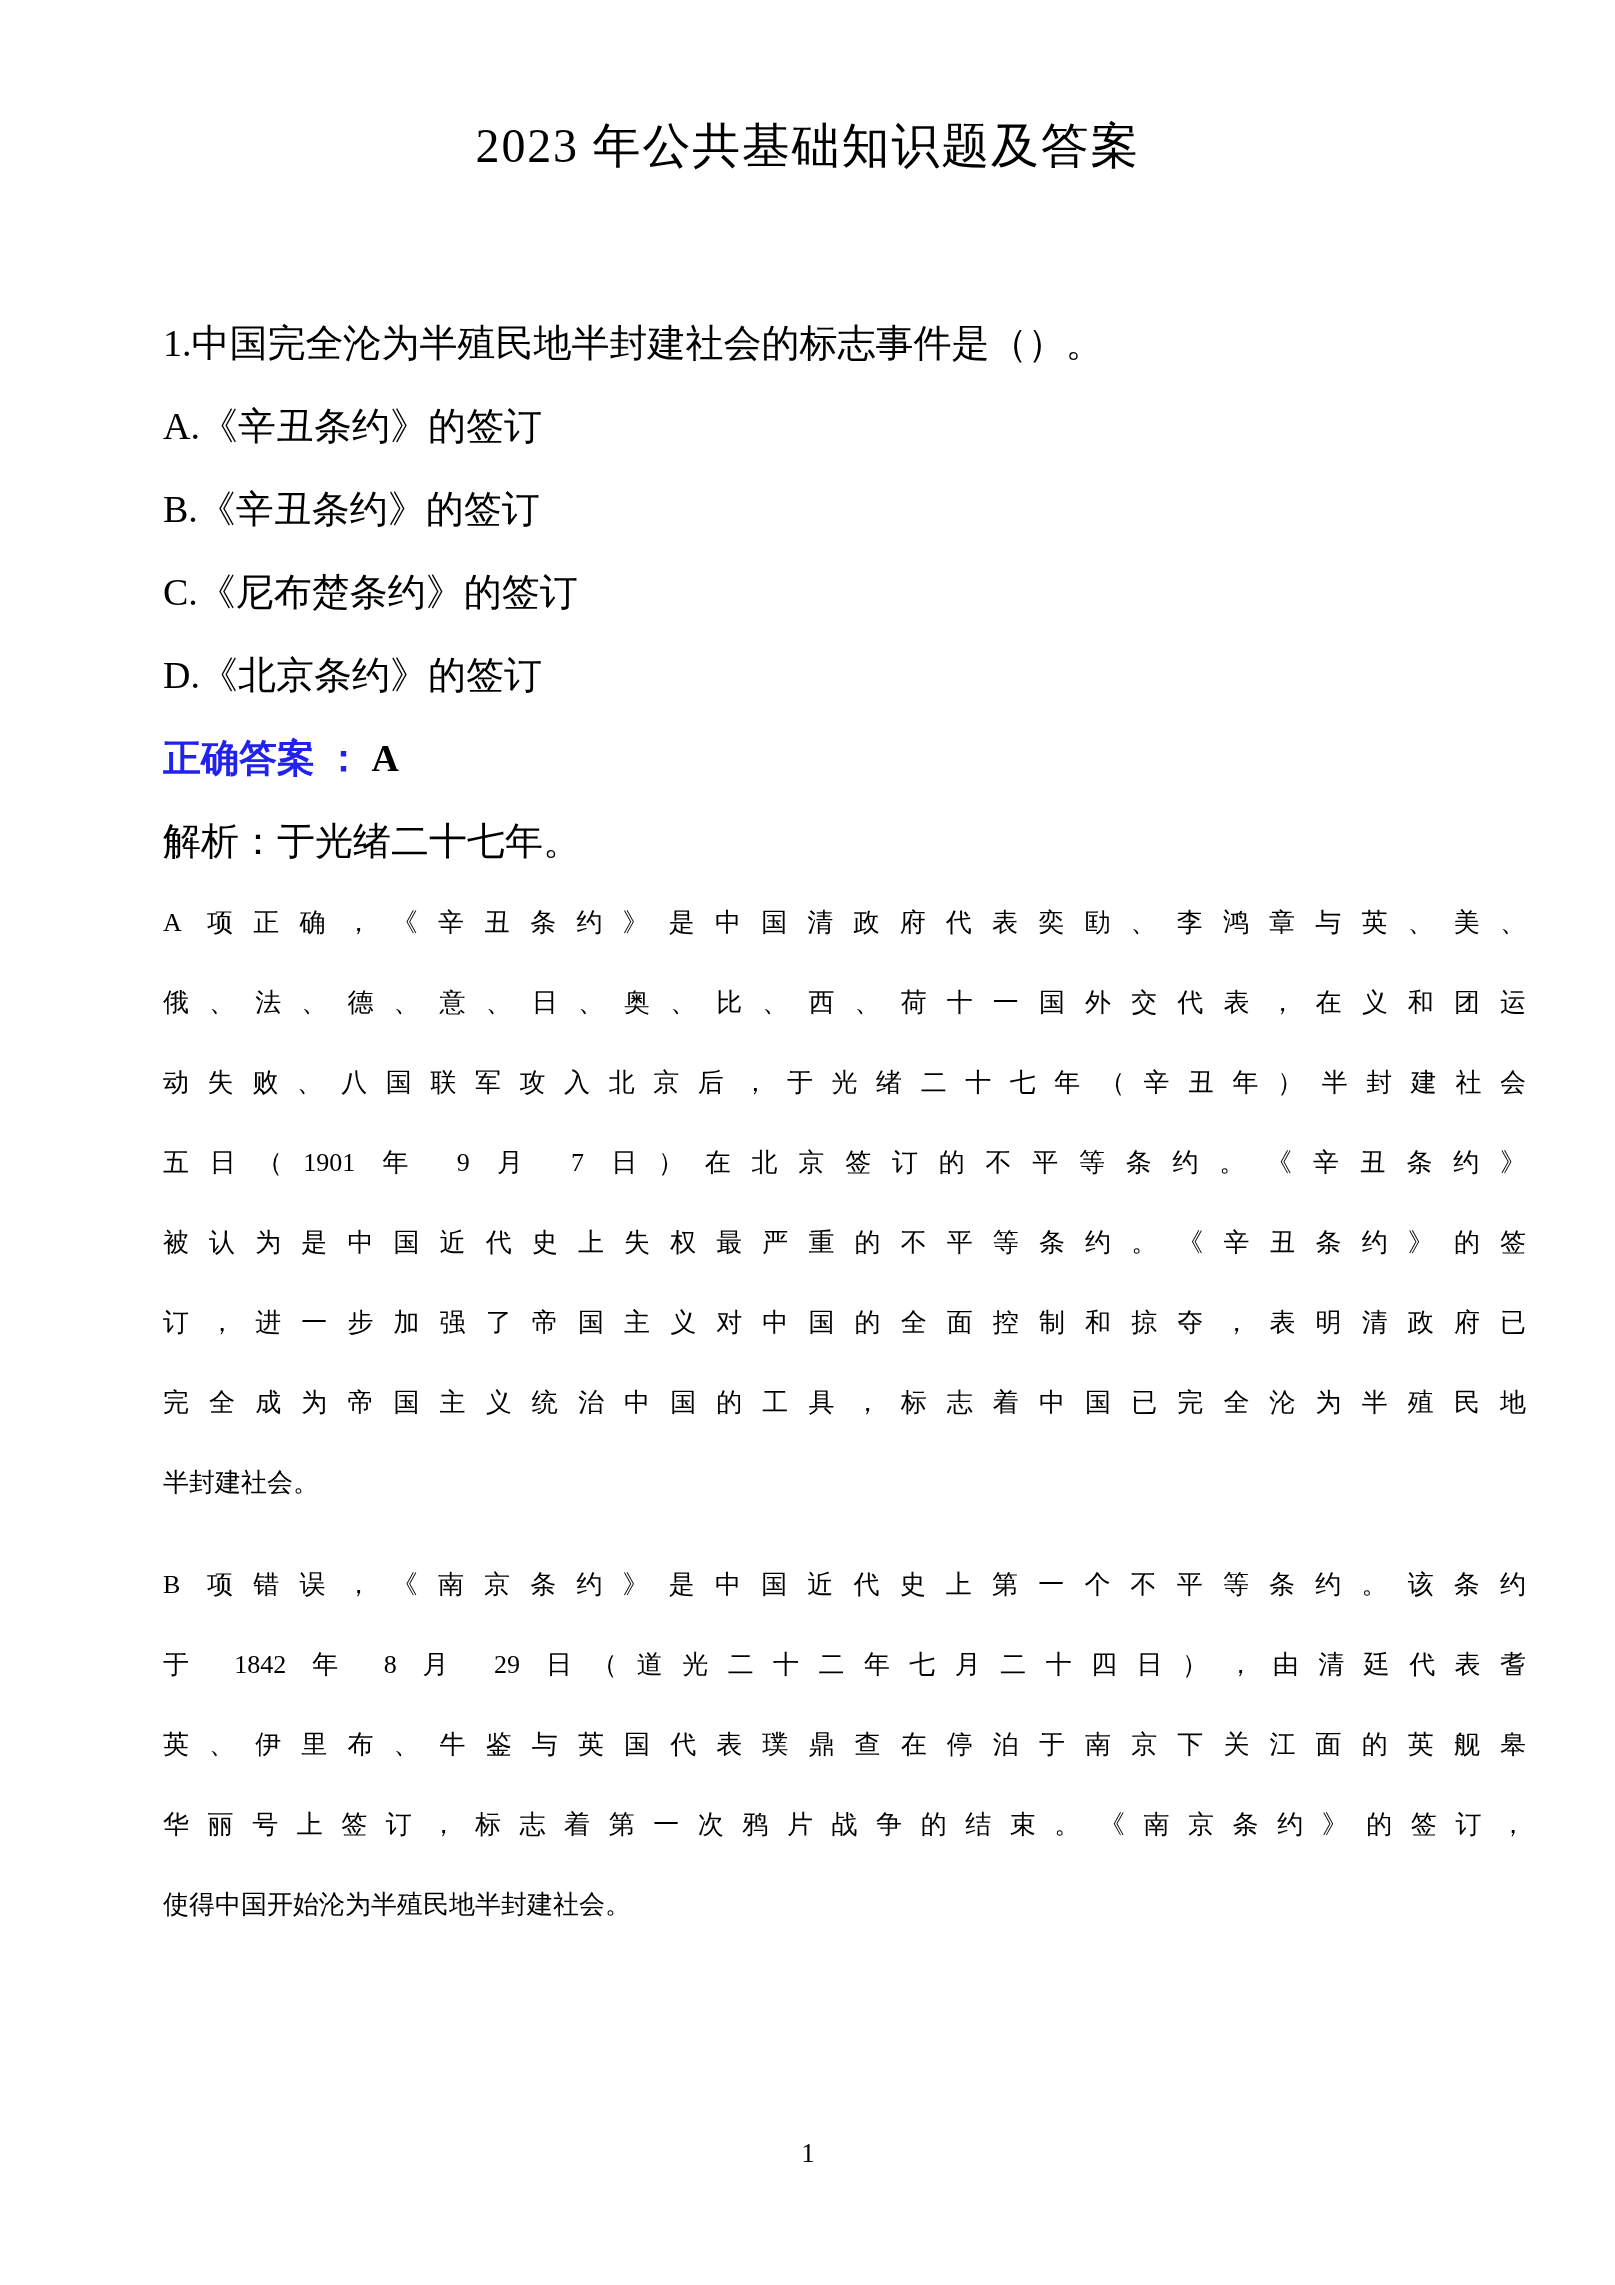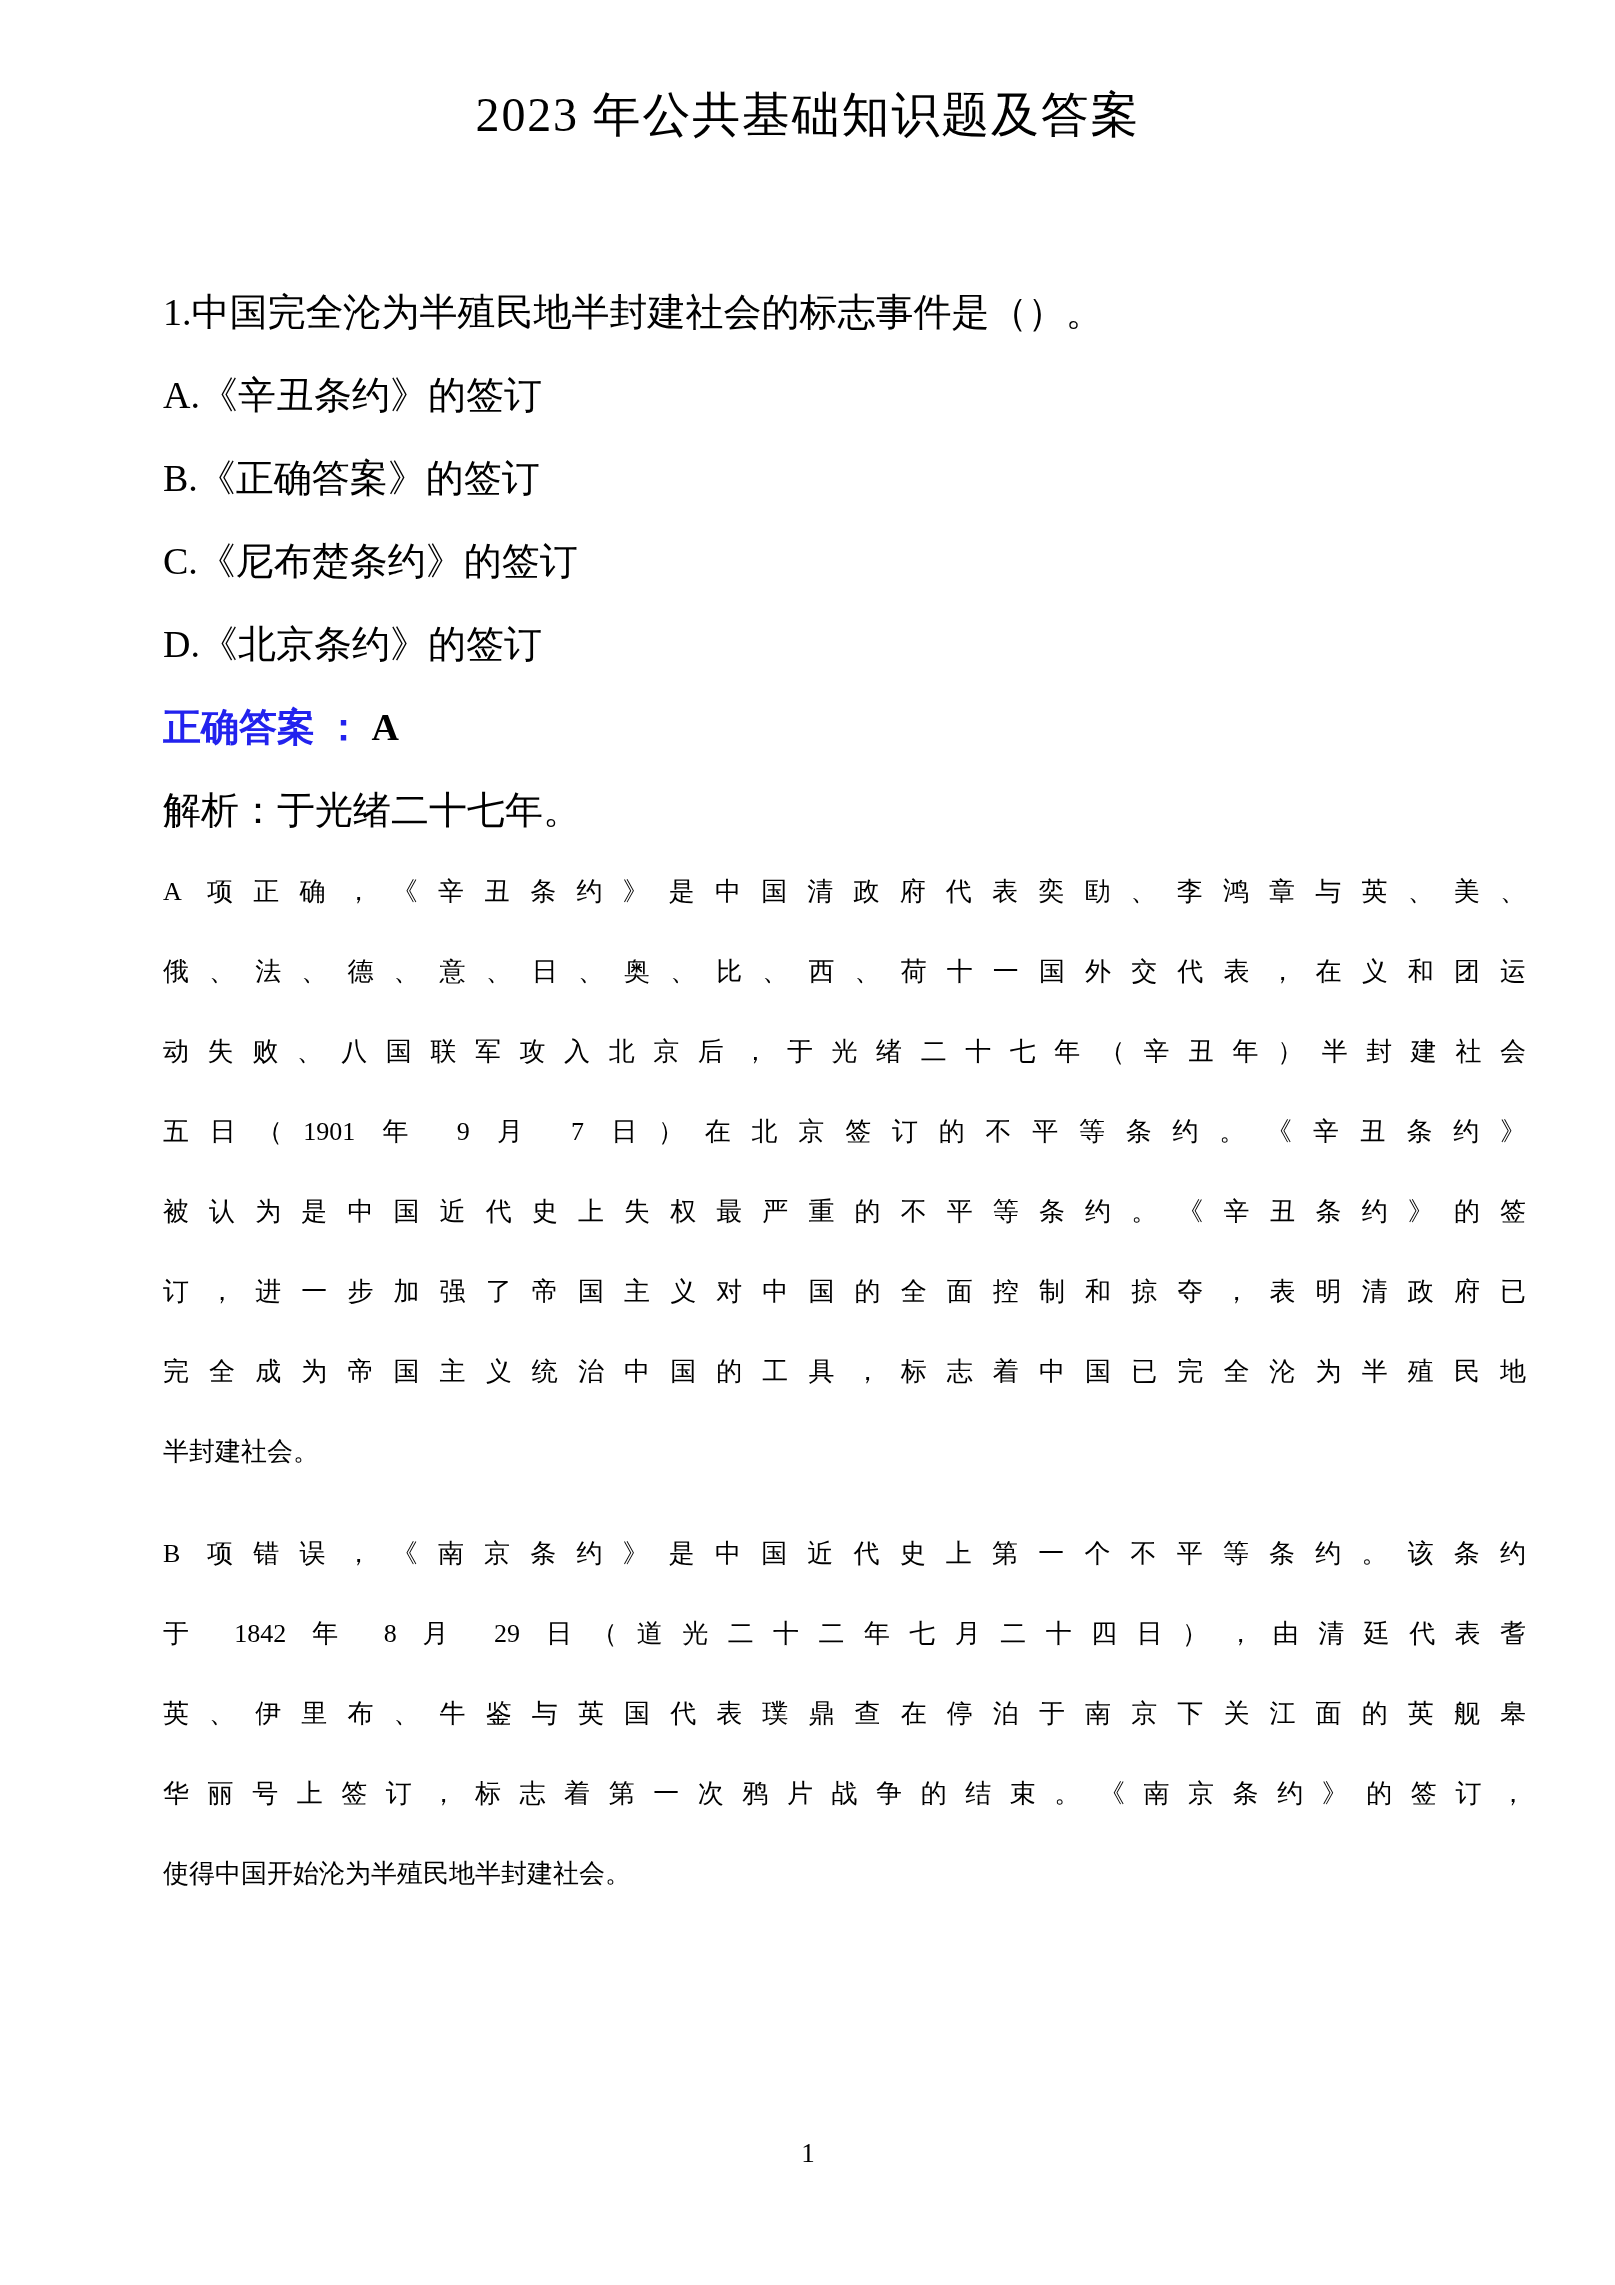--- a/index.html
+++ b/index.html
@@ -11,21 +11,21 @@
     position: relative;
     width: 1616px;
     height: 2285px;
     background: #ffffff;
     color: #000000;
     font-family: "Liberation Serif", "DejaVu Serif", serif;
     overflow: hidden;
   }
   .doc-title {
     margin: 0;
-    padding-top: 75px;
+    padding-top: 106px;
     text-align: center;
     font-size: 48px;
     line-height: 80px;
     font-weight: normal;
     letter-spacing: 1.8px;
   }
   .content {
     padding: 0 90px 0 163px; 
   }
   .stem {
@@ -85,21 +85,21 @@
 
 <div class="page">
 
   <h1 class="doc-title">2023 年公共基础知识题及答案</h1>
 
   <div class="content">
 
     <div class="stem">1.中国完全沦为半殖民地半封建社会的标志事件是（）。</div>
 
     <div class="option">A.《辛丑条约》的签订</div>
-    <div class="option">B.《正确答案》的签订</div>
+    <div class="option">B.《辛丑条约》的签订</div>
     <div class="option">C.《尼布楚条约》的签订</div>
     <div class="option">D.《北京条约》的签订</div>
 
     <div class="answer-line">
       <span class="answer-label">正确答案 ：</span><span class="answer-value">A</span>
     </div>
 
     <div class="analysis-intro">解析：于光绪二十七年。</div>
 
     <div class="para">

